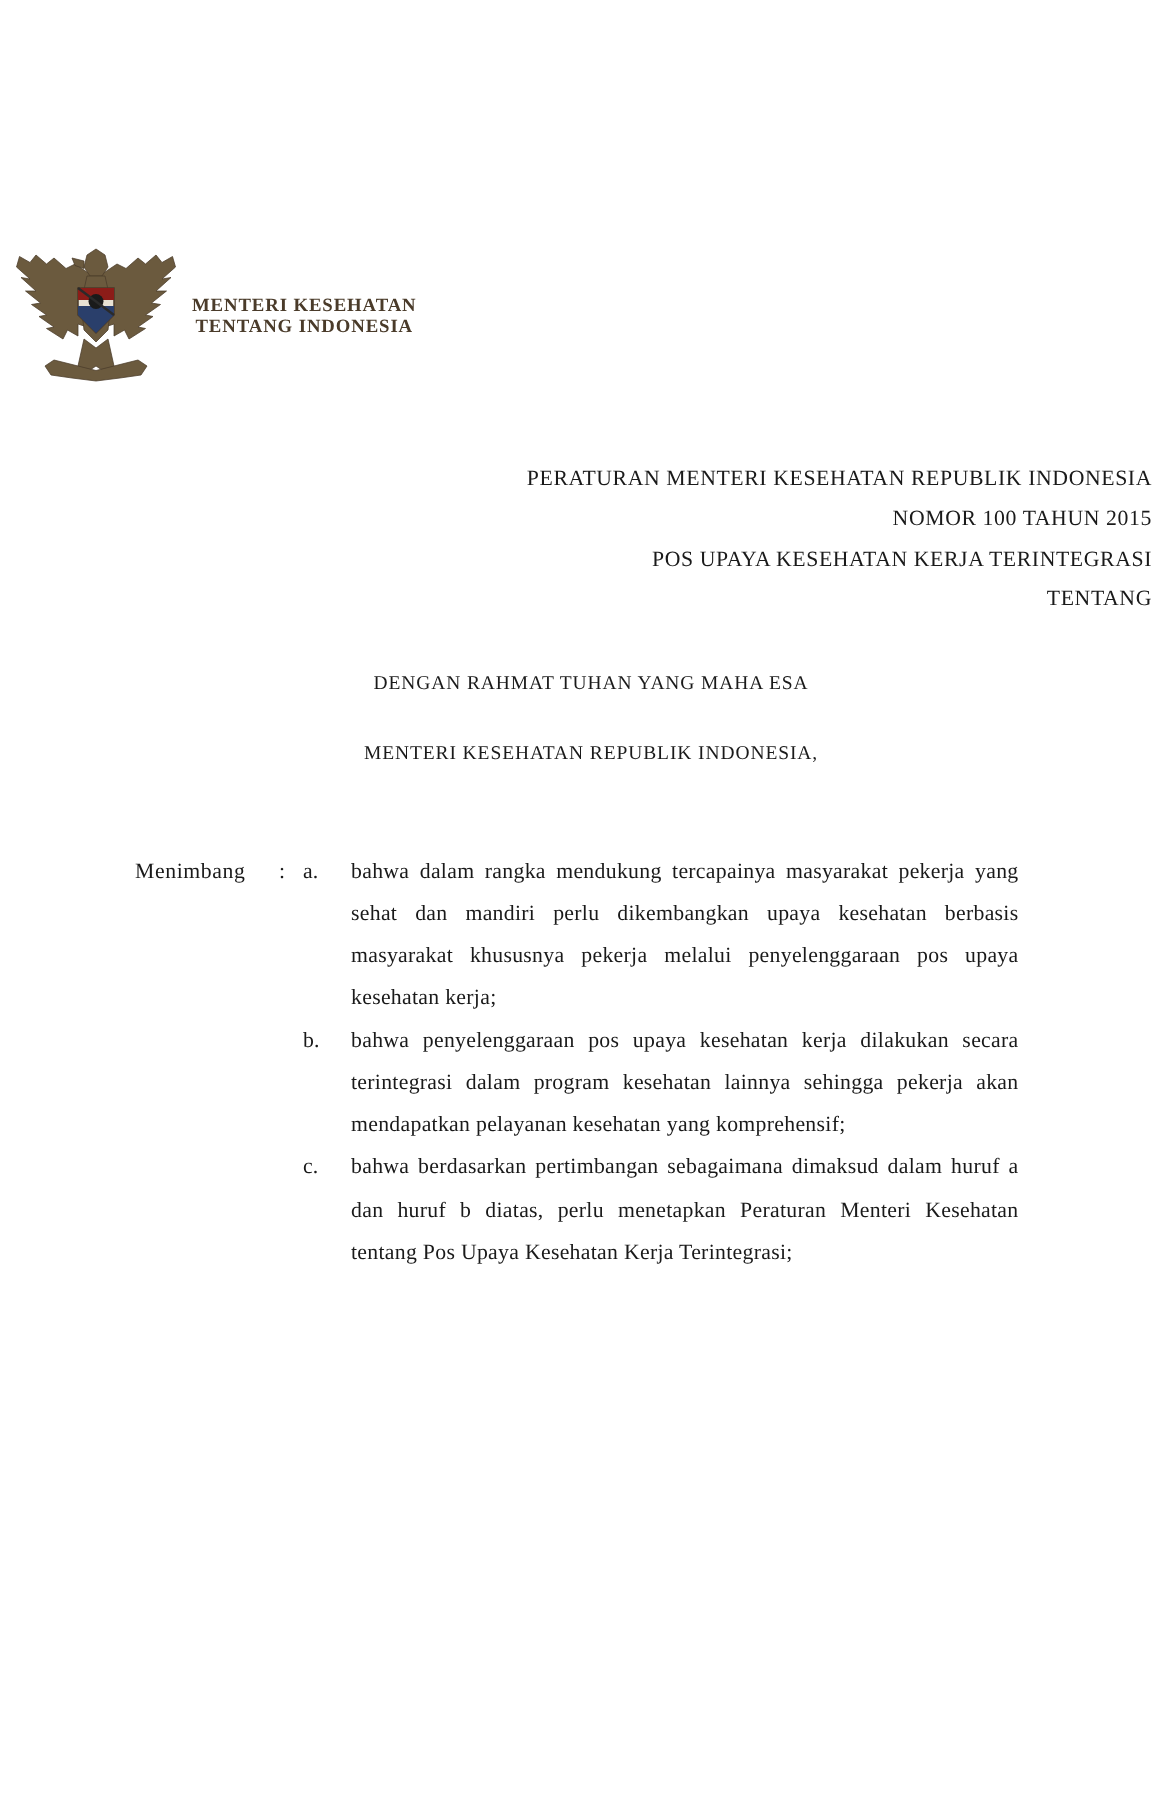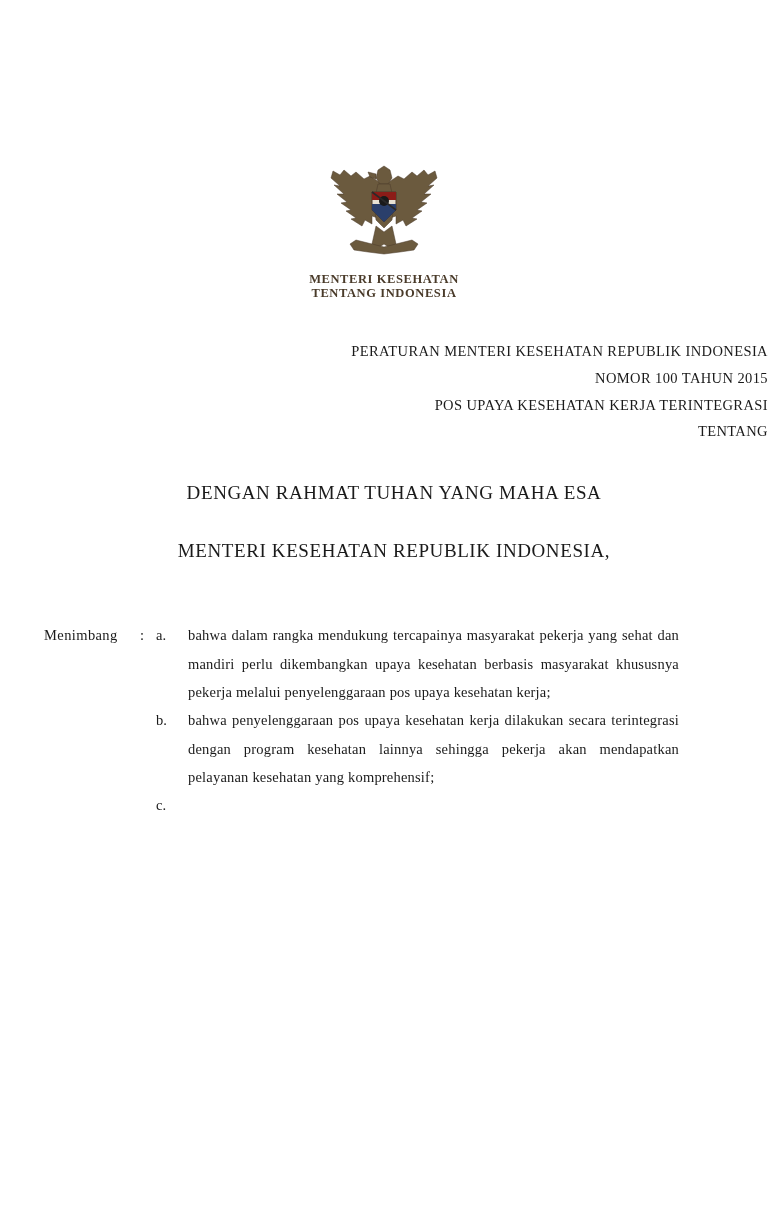--- a/index.html
+++ b/index.html
@@ -15,21 +15,21 @@
     position: relative;
     width: 768px;
     height: 1207px;
     margin: 0 auto;
     background: #ffffff;
     overflow: hidden;
   }
   .emblem-block {
     margin-top: 148px;
     display: flex;
-    flex-direction: column;
+    flex-direction: row;
     align-items: center;
   }
   .emblem {
     width: 128px;
     height: 120px;
     display: block;
   }
   .emblem-caption {
     margin-top: 4px;
     text-align: center;
@@ -53,33 +53,33 @@
     letter-spacing: 0.4px;
     line-height: 1.85;
     color: #1a1a1a;
   }
 
   .preamble {
     margin-top: 30px;
     text-align: center;
   }
   .preamble .line {
-    font-size: 19px;
+    font-size: 13px;
     letter-spacing: 0.6px;
     line-height: 1.9;
     padding-left: 20px;
   }
   .preamble .line.gap {
     margin-top: 22px;
     font-family: Liberation Serif, serif;
   }
 
   .considering {
     margin-top: 52px;
-    padding-left: 44px;
+    padding-left: 90px;
     padding-right: 89px;
   }
   .cons-row {
     display: flex;
     align-items: flex-start;
     font-size: 14.5px;
     line-height: 1.95;
   }
   .cons-label {
     width: 96px;
@@ -160,22 +160,23 @@
     <div class="cons-row">
       <div class="cons-label">Menimbang</div>
       <div class="cons-colon">:</div>
       <div class="cons-letter">a.</div>
       <div class="cons-text">bahwa dalam rangka mendukung tercapainya masyarakat pekerja yang sehat dan mandiri perlu dikembangkan upaya kesehatan berbasis masyarakat khususnya pekerja melalui penyelenggaraan pos upaya kesehatan kerja;</div>
     </div>
     <div class="cons-row sub">
       <div class="cons-label"></div>
       <div class="cons-colon"></div>
       <div class="cons-letter">b.</div>
-      <div class="cons-text">bahwa penyelenggaraan pos upaya kesehatan kerja dilakukan secara terintegrasi dengan program kesehatan lainnya sehingga pekerja akan mendapatkan pelayanan kesehatan yang komprehensif;</div>
+      <div class="cons-text">bahwa penyelenggaraan pos upaya kesehatan kerja dilakukan secara terintegrasi dalam program kesehatan lainnya sehingga pekerja akan mendapatkan pelayanan kesehatan yang komprehensif;</div>
     </div>
     <div class="cons-row sub">
       <div class="cons-label"></div>
       <div class="cons-colon"></div>
       <div class="cons-letter">c.</div>
+      <div class="cons-text">bahwa berdasarkan pertimbangan sebagaimana dimaksud dalam huruf a dan huruf b diatas, perlu menetapkan Peraturan Menteri Kesehatan tentang Pos Upaya Kesehatan Kerja Terintegrasi;</div>
     </div>
   </div>
 
 </div>
 
 </body></html>

